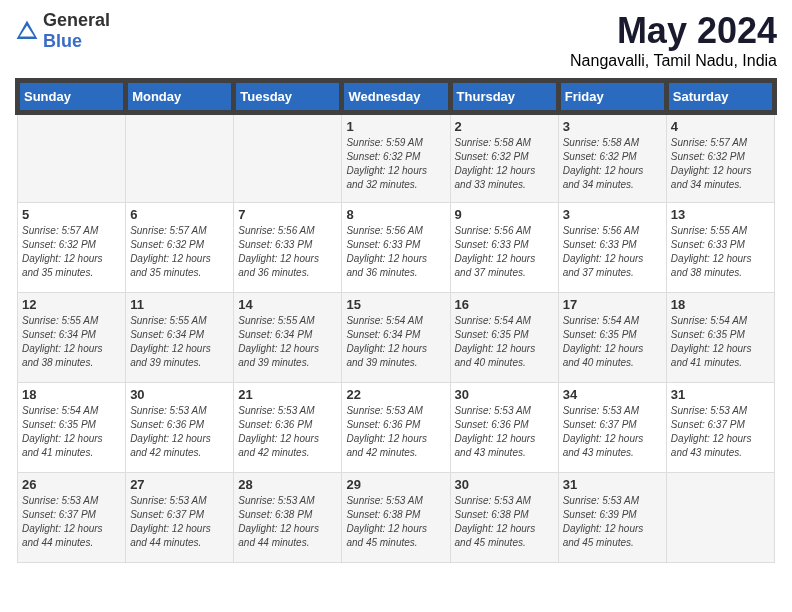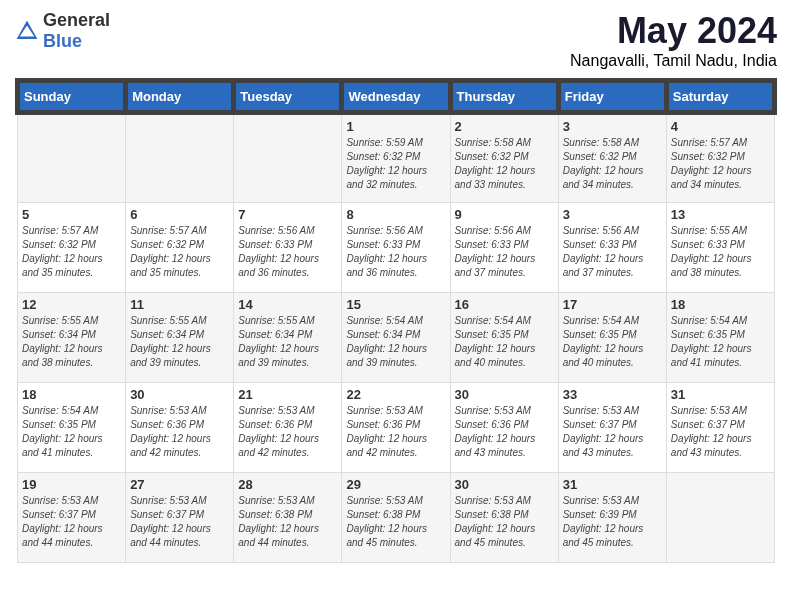--- a/index.html
+++ b/index.html
@@ -269,35 +269,35 @@
 Sunset: 6:36 PM
 Daylight: 12 hours and 42 minutes.</div>
         </td>
         <td>
           <span class="day-num">30</span>
           <div class="day-info" style="white-space: pre-line;">Sunrise: 5:53 AM
 Sunset: 6:36 PM
 Daylight: 12 hours and 43 minutes.</div>
         </td>
         <td>
-          <span class="day-num">33</span>
+          <span class="day-num">34</span>
           <div class="day-info" style="white-space: pre-line;">Sunrise: 5:53 AM
 Sunset: 6:37 PM
 Daylight: 12 hours and 43 minutes.</div>
         </td>
         <td>
           <span class="day-num">31</span>
           <div class="day-info" style="white-space: pre-line;">Sunrise: 5:53 AM
 Sunset: 6:37 PM
 Daylight: 12 hours and 43 minutes.</div>
         </td>
       </tr>
       <tr>
         <td>
-          <span class="day-num">19</span>
+          <span class="day-num">26</span>
           <div class="day-info" style="white-space: pre-line;">Sunrise: 5:53 AM
 Sunset: 6:37 PM
 Daylight: 12 hours and 44 minutes.</div>
         </td>
         <td>
           <span class="day-num">27</span>
           <div class="day-info" style="white-space: pre-line;">Sunrise: 5:53 AM
 Sunset: 6:37 PM
 Daylight: 12 hours and 44 minutes.</div>
         </td>

